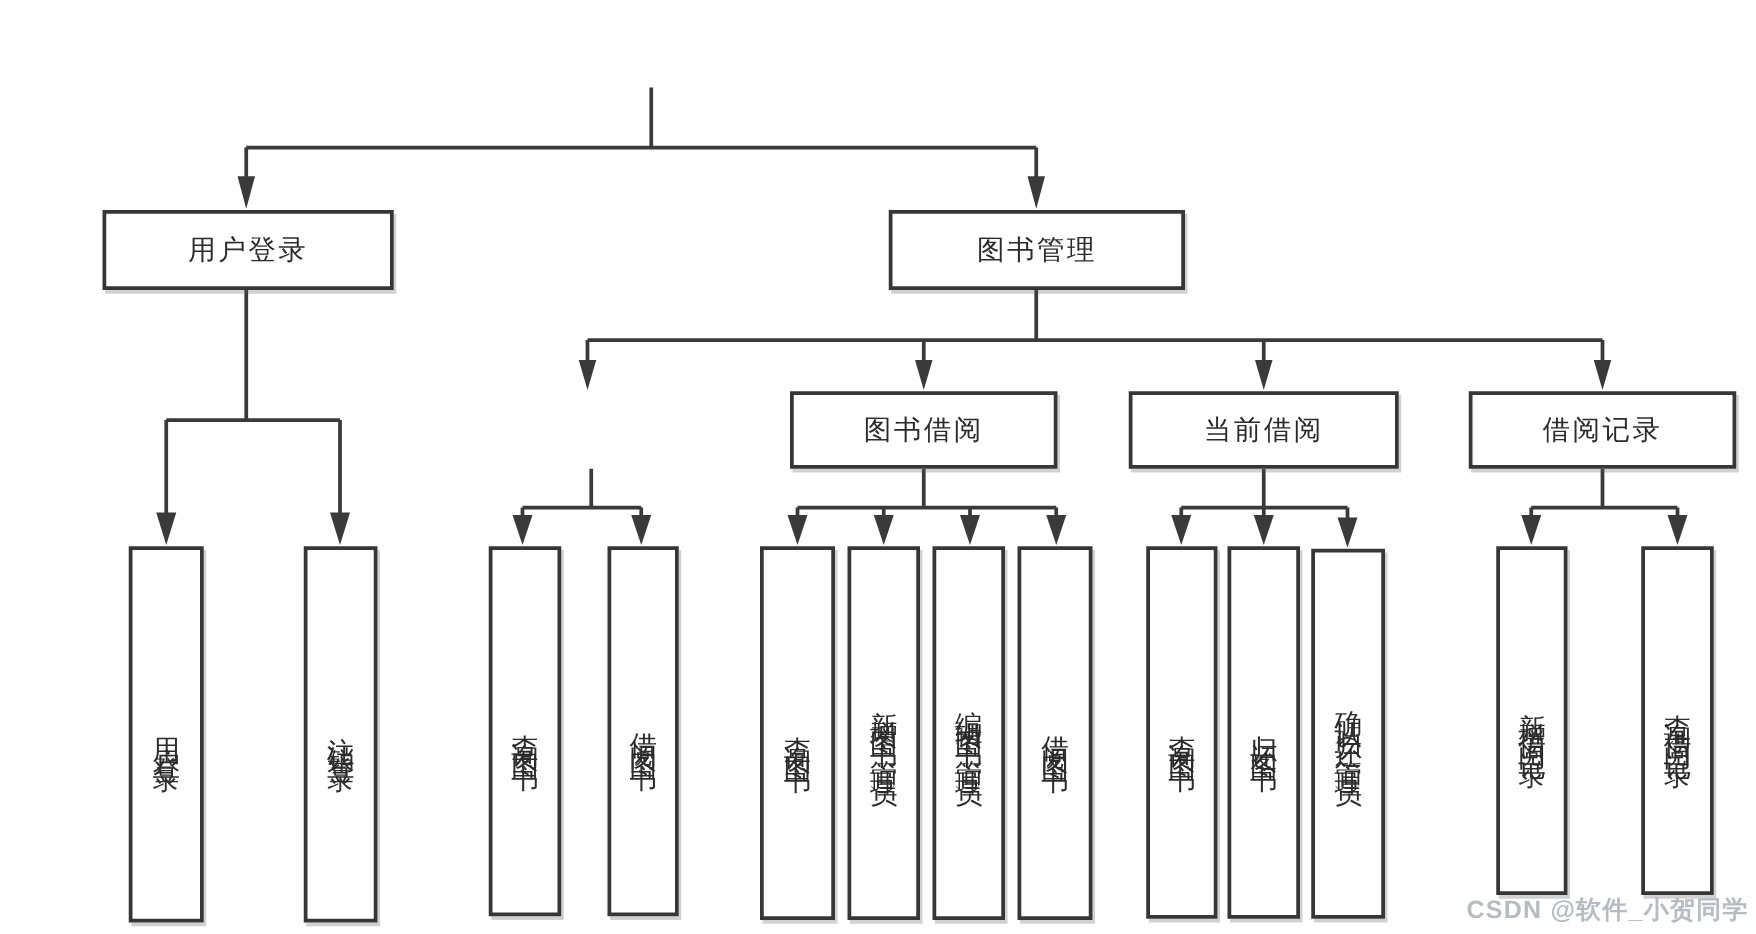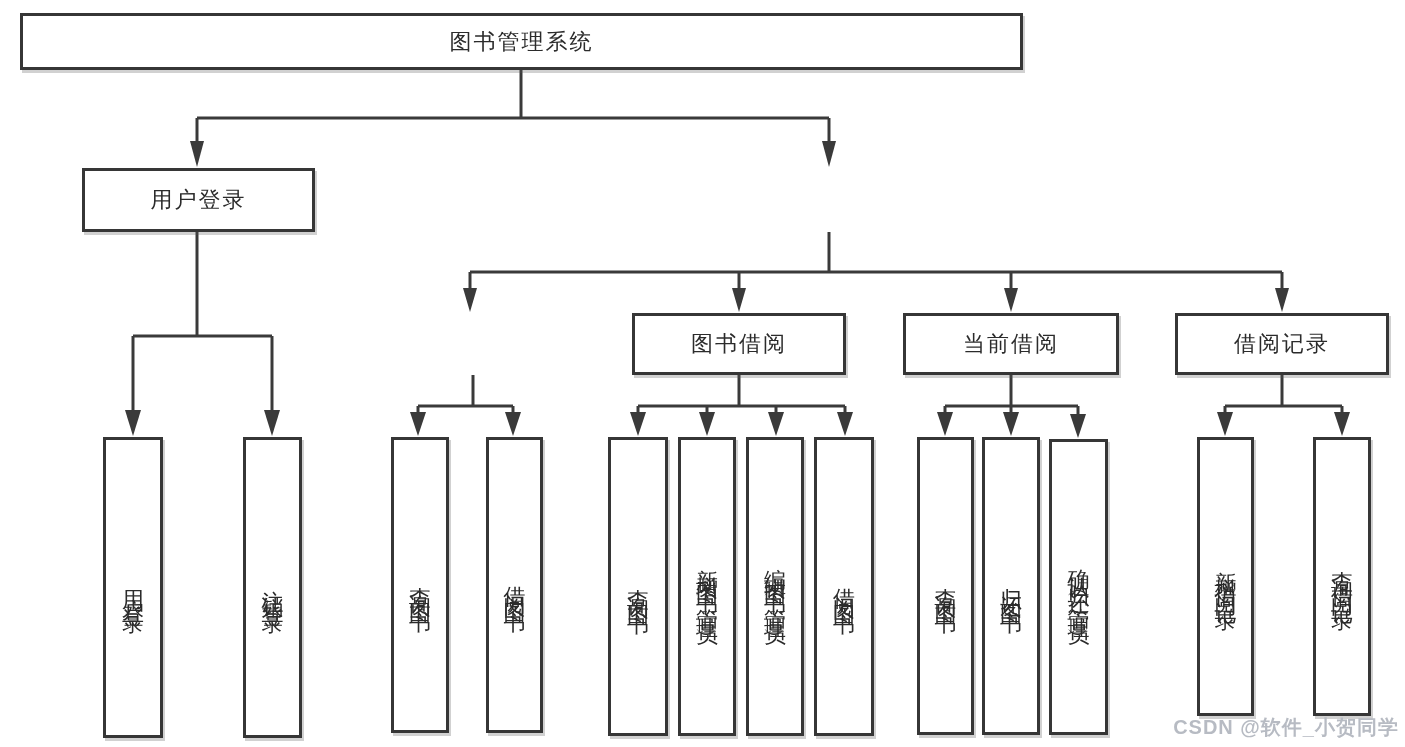--- a/index.html
+++ b/index.html
@@ -155,27 +155,27 @@
     <g>
       <line x1="1282" y1="375" x2="1282" y2="406"></line>
       <line x1="1225" y1="406" x2="1342" y2="406"></line>
       <line x1="1225" y1="406" x2="1225" y2="418"></line>
       <polygon points="1217,412 1233,412 1225,436" stroke="none"></polygon>
       <line x1="1342" y1="406" x2="1342" y2="418"></line>
       <polygon points="1334,412 1350,412 1342,436" stroke="none"></polygon>
     </g>
   </svg>
 
-  <div class="node" id="n-root">
-    <span class="h-label">图书管理系统</span>
-  </div>
 
   <div class="node" id="n-user-login">
     <span class="h-label">用户登录</span>
   </div>
+  <div class="node" id="n-book-mgmt">
+    <span class="h-label">图书管理</span>
+  </div>
 
   <div class="node" id="n-borrowing">
     <span class="h-label">图书借阅</span>
   </div>
   <div class="node" id="n-current">
     <span class="h-label">当前借阅</span>
   </div>
   <div class="node" id="n-records">
     <span class="h-label">借阅记录</span>
   </div>

